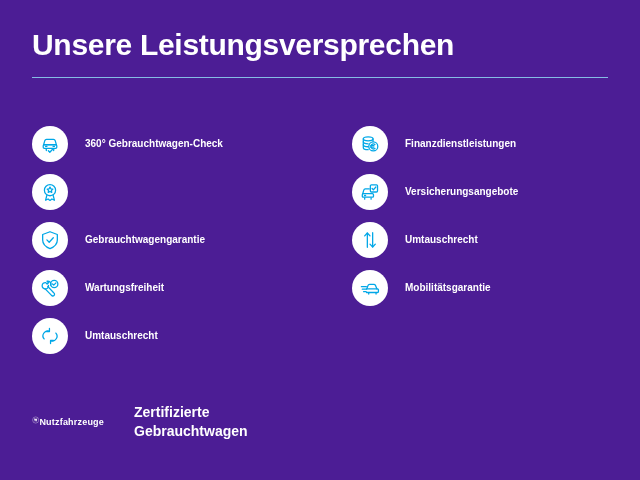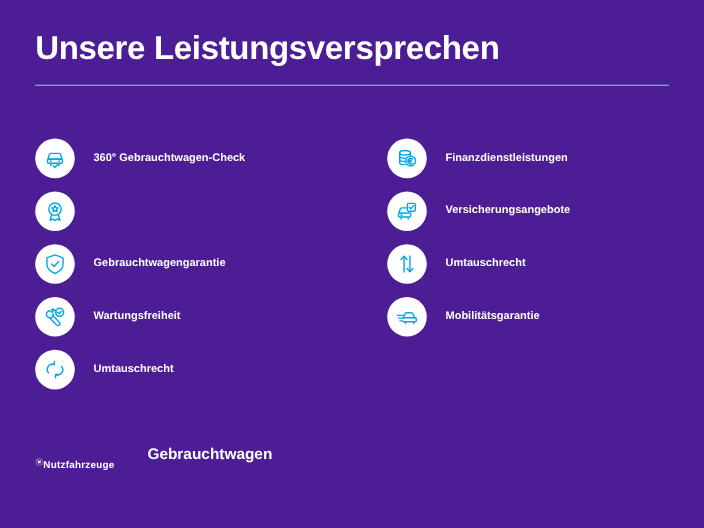--- a/index.html
+++ b/index.html
@@ -260,17 +260,18 @@
 
   <div class="footer">
     <div class="logo-block">
       <svg width="44" height="44" viewBox="0 0 48 48">
         <circle cx="24" cy="24" r="20.2" fill="none" stroke="#ffffff" stroke-width="2.2"></circle>
         <path d="M13.2 14.6 L18.2 14.6 L20.6 21.0 L23.1 13.6 L24.9 13.6 L27.4 21.0 L29.8 14.6 L34.8 14.6 L29.2 33.6 L27.1 33.6 L24.0 24.6 L20.9 33.6 L18.8 33.6 Z" fill="#ffffff"></path>
       </svg>
       <div class="logo-sub">Nutzfahrzeuge</div>
     </div>
     <div class="footer-text">
+      <div>Zertifizierte</div>
       <div>Gebrauchtwagen</div>
     </div>
   </div>
 
 </div>
 
 </body></html>

